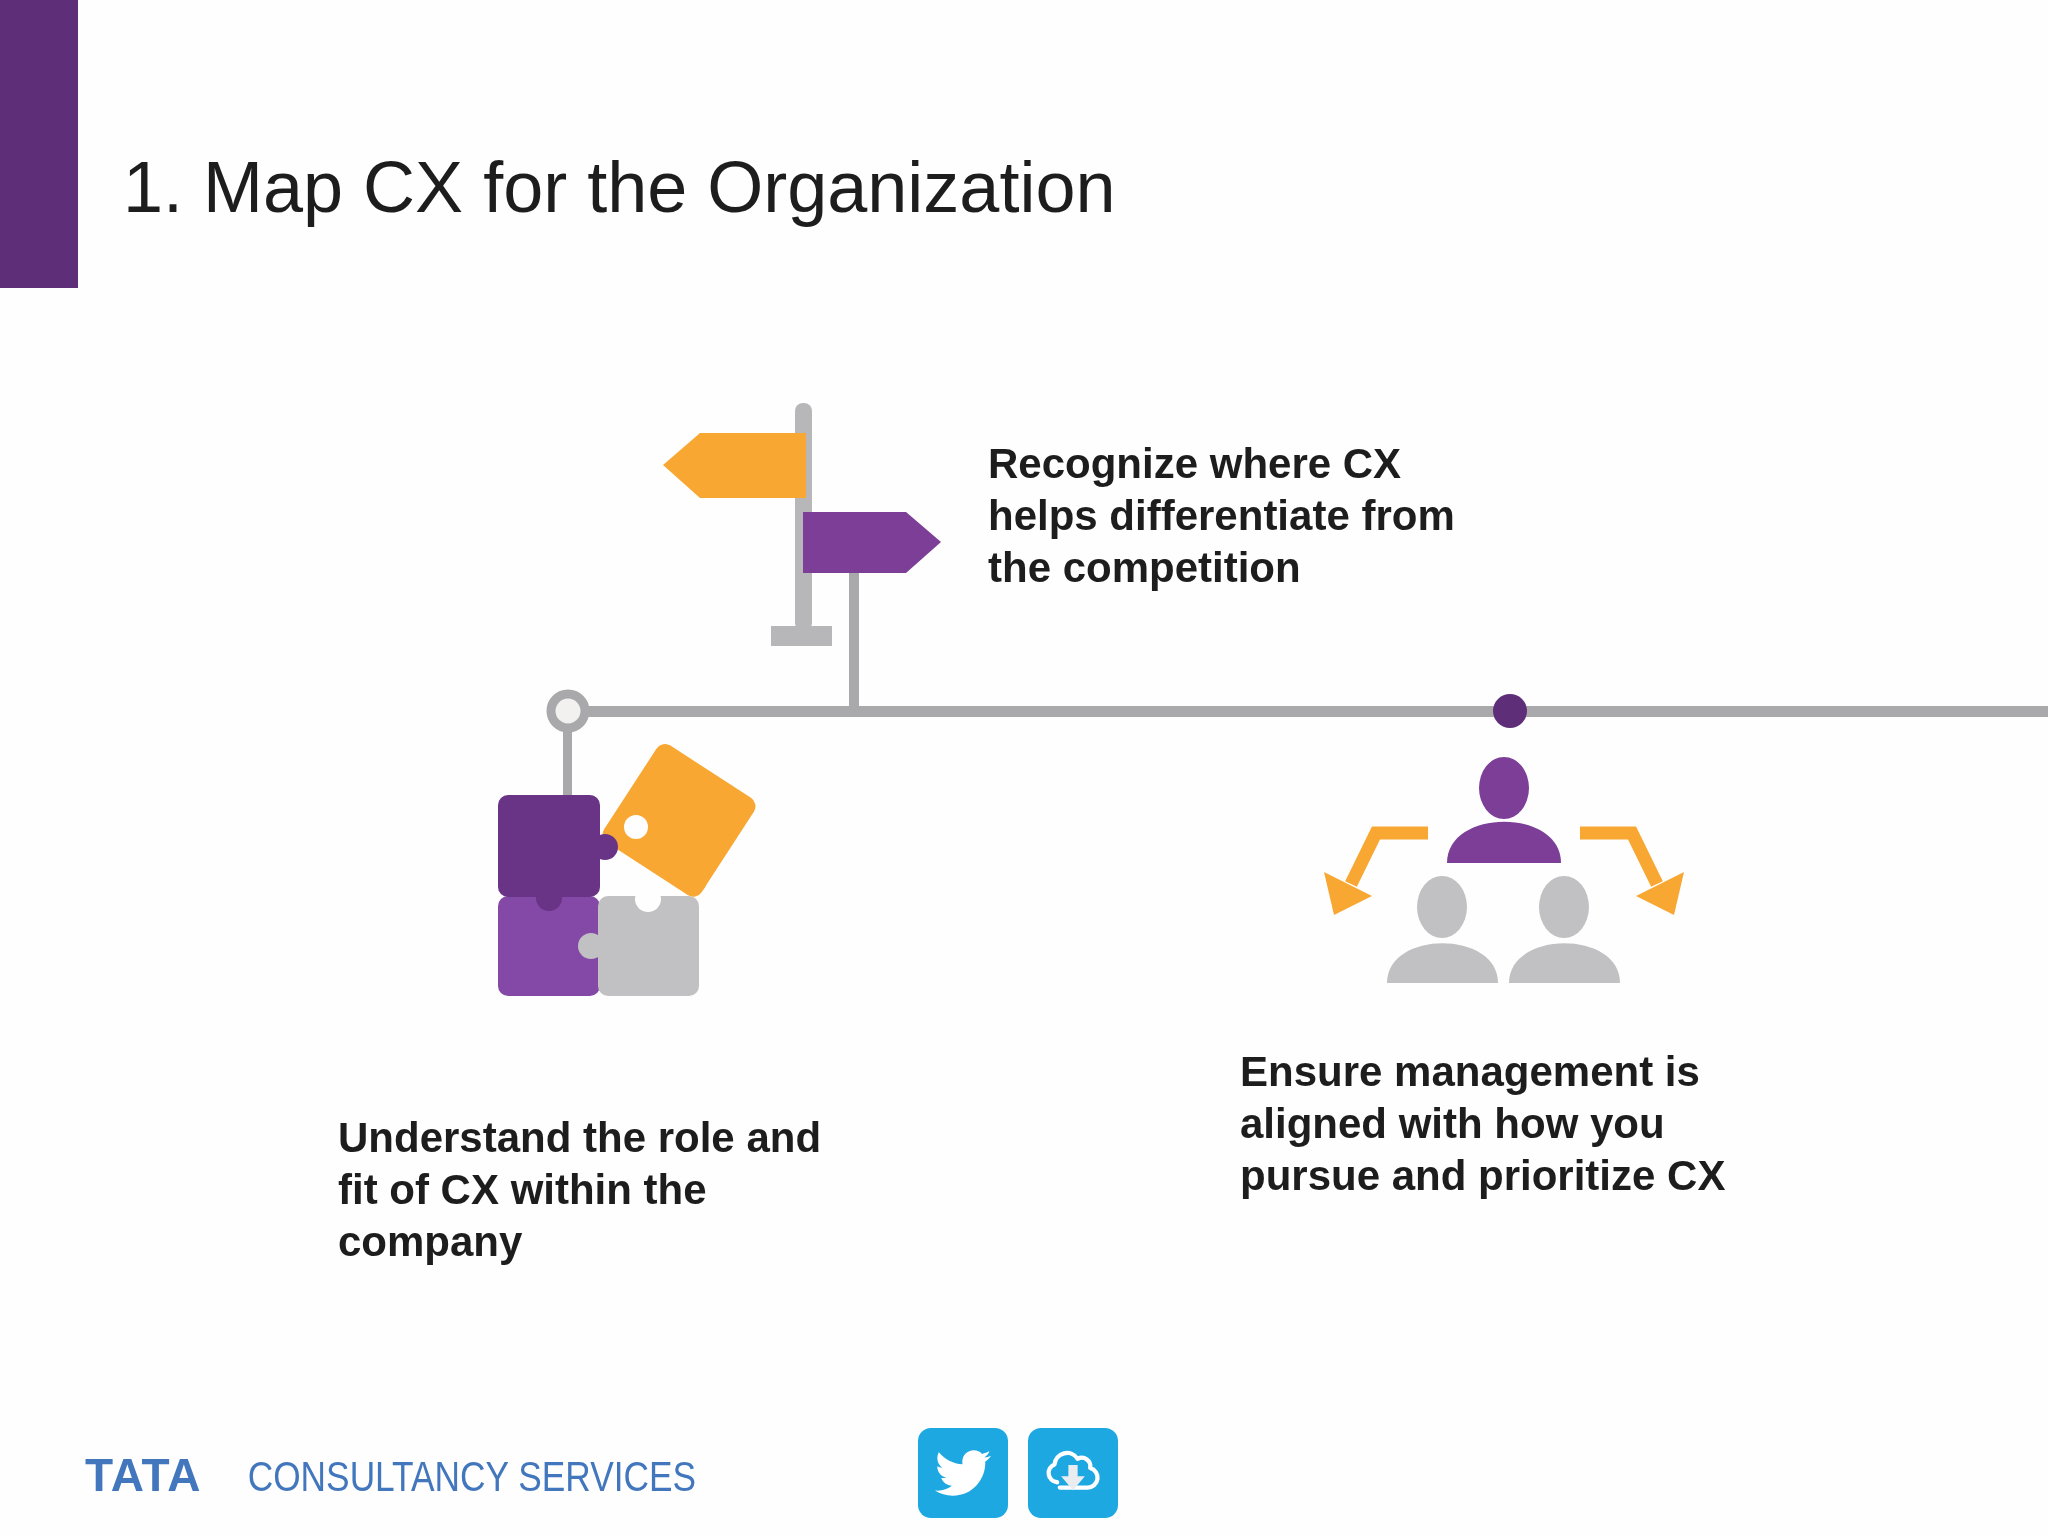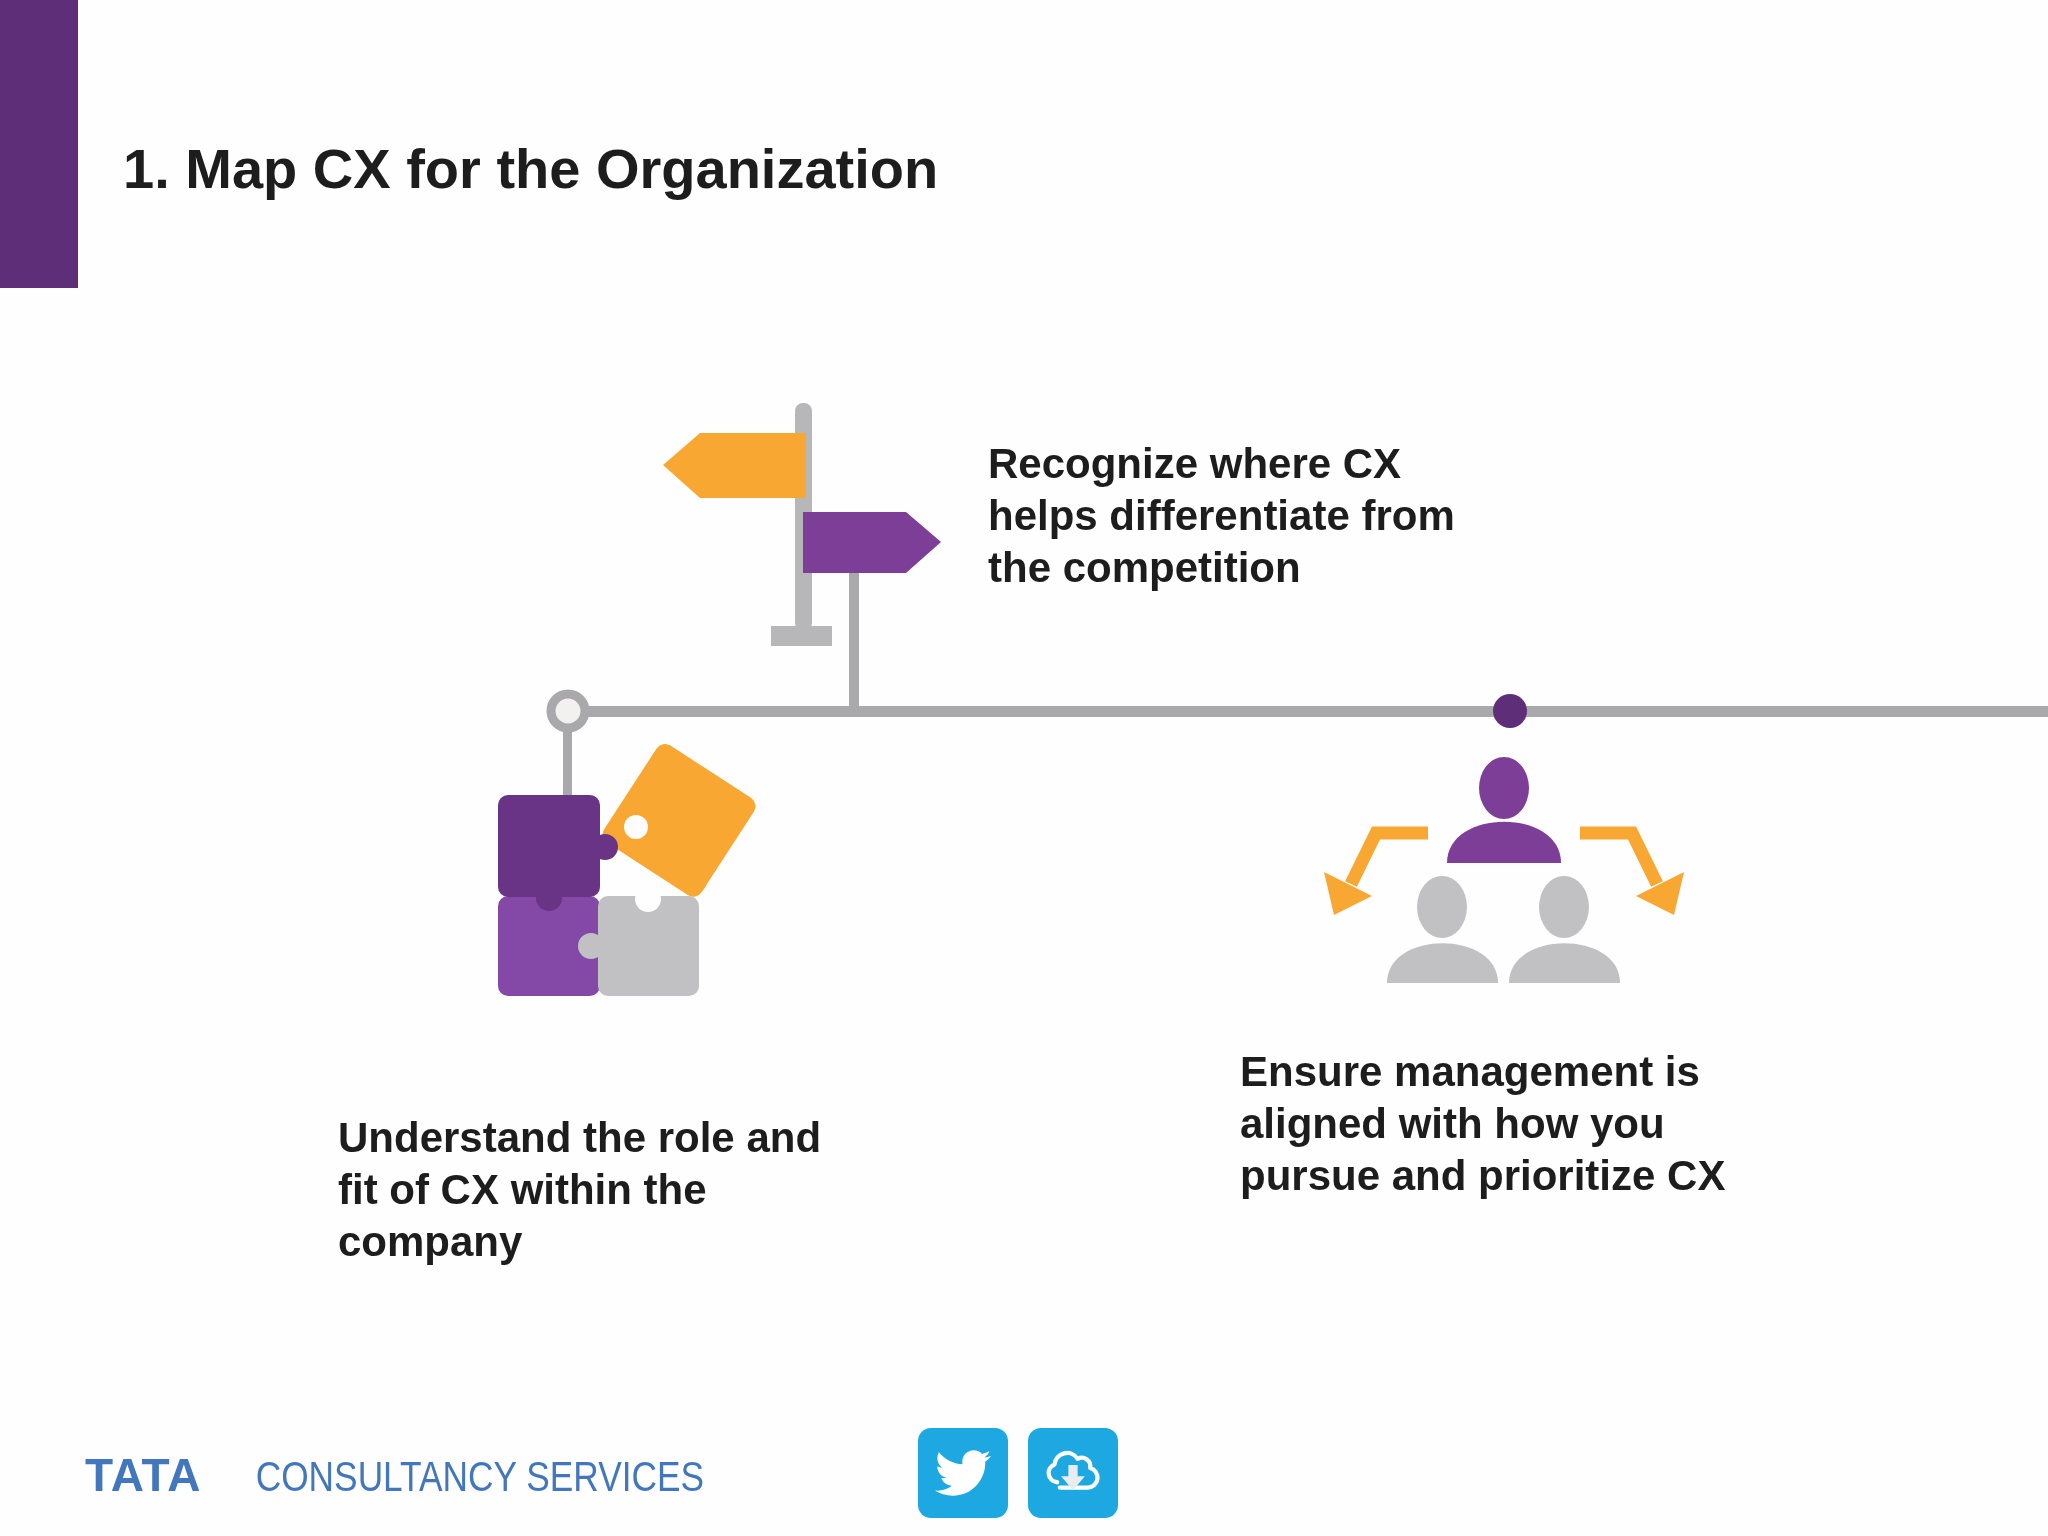--- a/index.html
+++ b/index.html
@@ -10,44 +10,44 @@
     overflow:hidden;
     font-family:"Liberation Sans", sans-serif;
   }
   .accent-bar{
     position:absolute;left:0;top:0;
     width:78px;height:288px;
     background:var(--purple-dark,#5F2E78);
   }
   .page-title{
     position:absolute;left:123px;top:100px;
-    font-size:56px;line-height:1.1;
+    font-size:72px;line-height:1.1;
     color:var(--text,#1d1d1d);
-    font-weight:700;
+    font-weight:400;
     letter-spacing:0px;
     white-space:nowrap;
   }
   .diagram{
     position:absolute;left:0;top:0;width:2048px;height:1536px;
   }
   .caption{
     position:absolute;
     font-size:42px;line-height:52px;
     color:var(--text,#1d1d1d);
     white-space:pre-line;
     width:640px;
     font-weight:bold;
   }
   .caption-1{left:988px;top:438px;}
   .caption-2{left:338px;top:1112px;}
   .caption-3{left:1240px;top:1046px;}
   .footer-logo{
     position:absolute;left:85px;top:1448px;
     color:var(--tcs-blue,#4377BD);
-    display:flex;align-items:baseline;gap:12px;
+    display:flex;align-items:baseline;gap:4px;
     white-space:nowrap;
   }
   .brand-primary{
     font-size:46px;font-weight:700;letter-spacing:1px;
   }
   .brand-secondary{
     font-size:42px;font-weight:400;letter-spacing:0px;
     transform:scaleX(0.84);transform-origin:left baseline;
     display:inline-block;
   }

